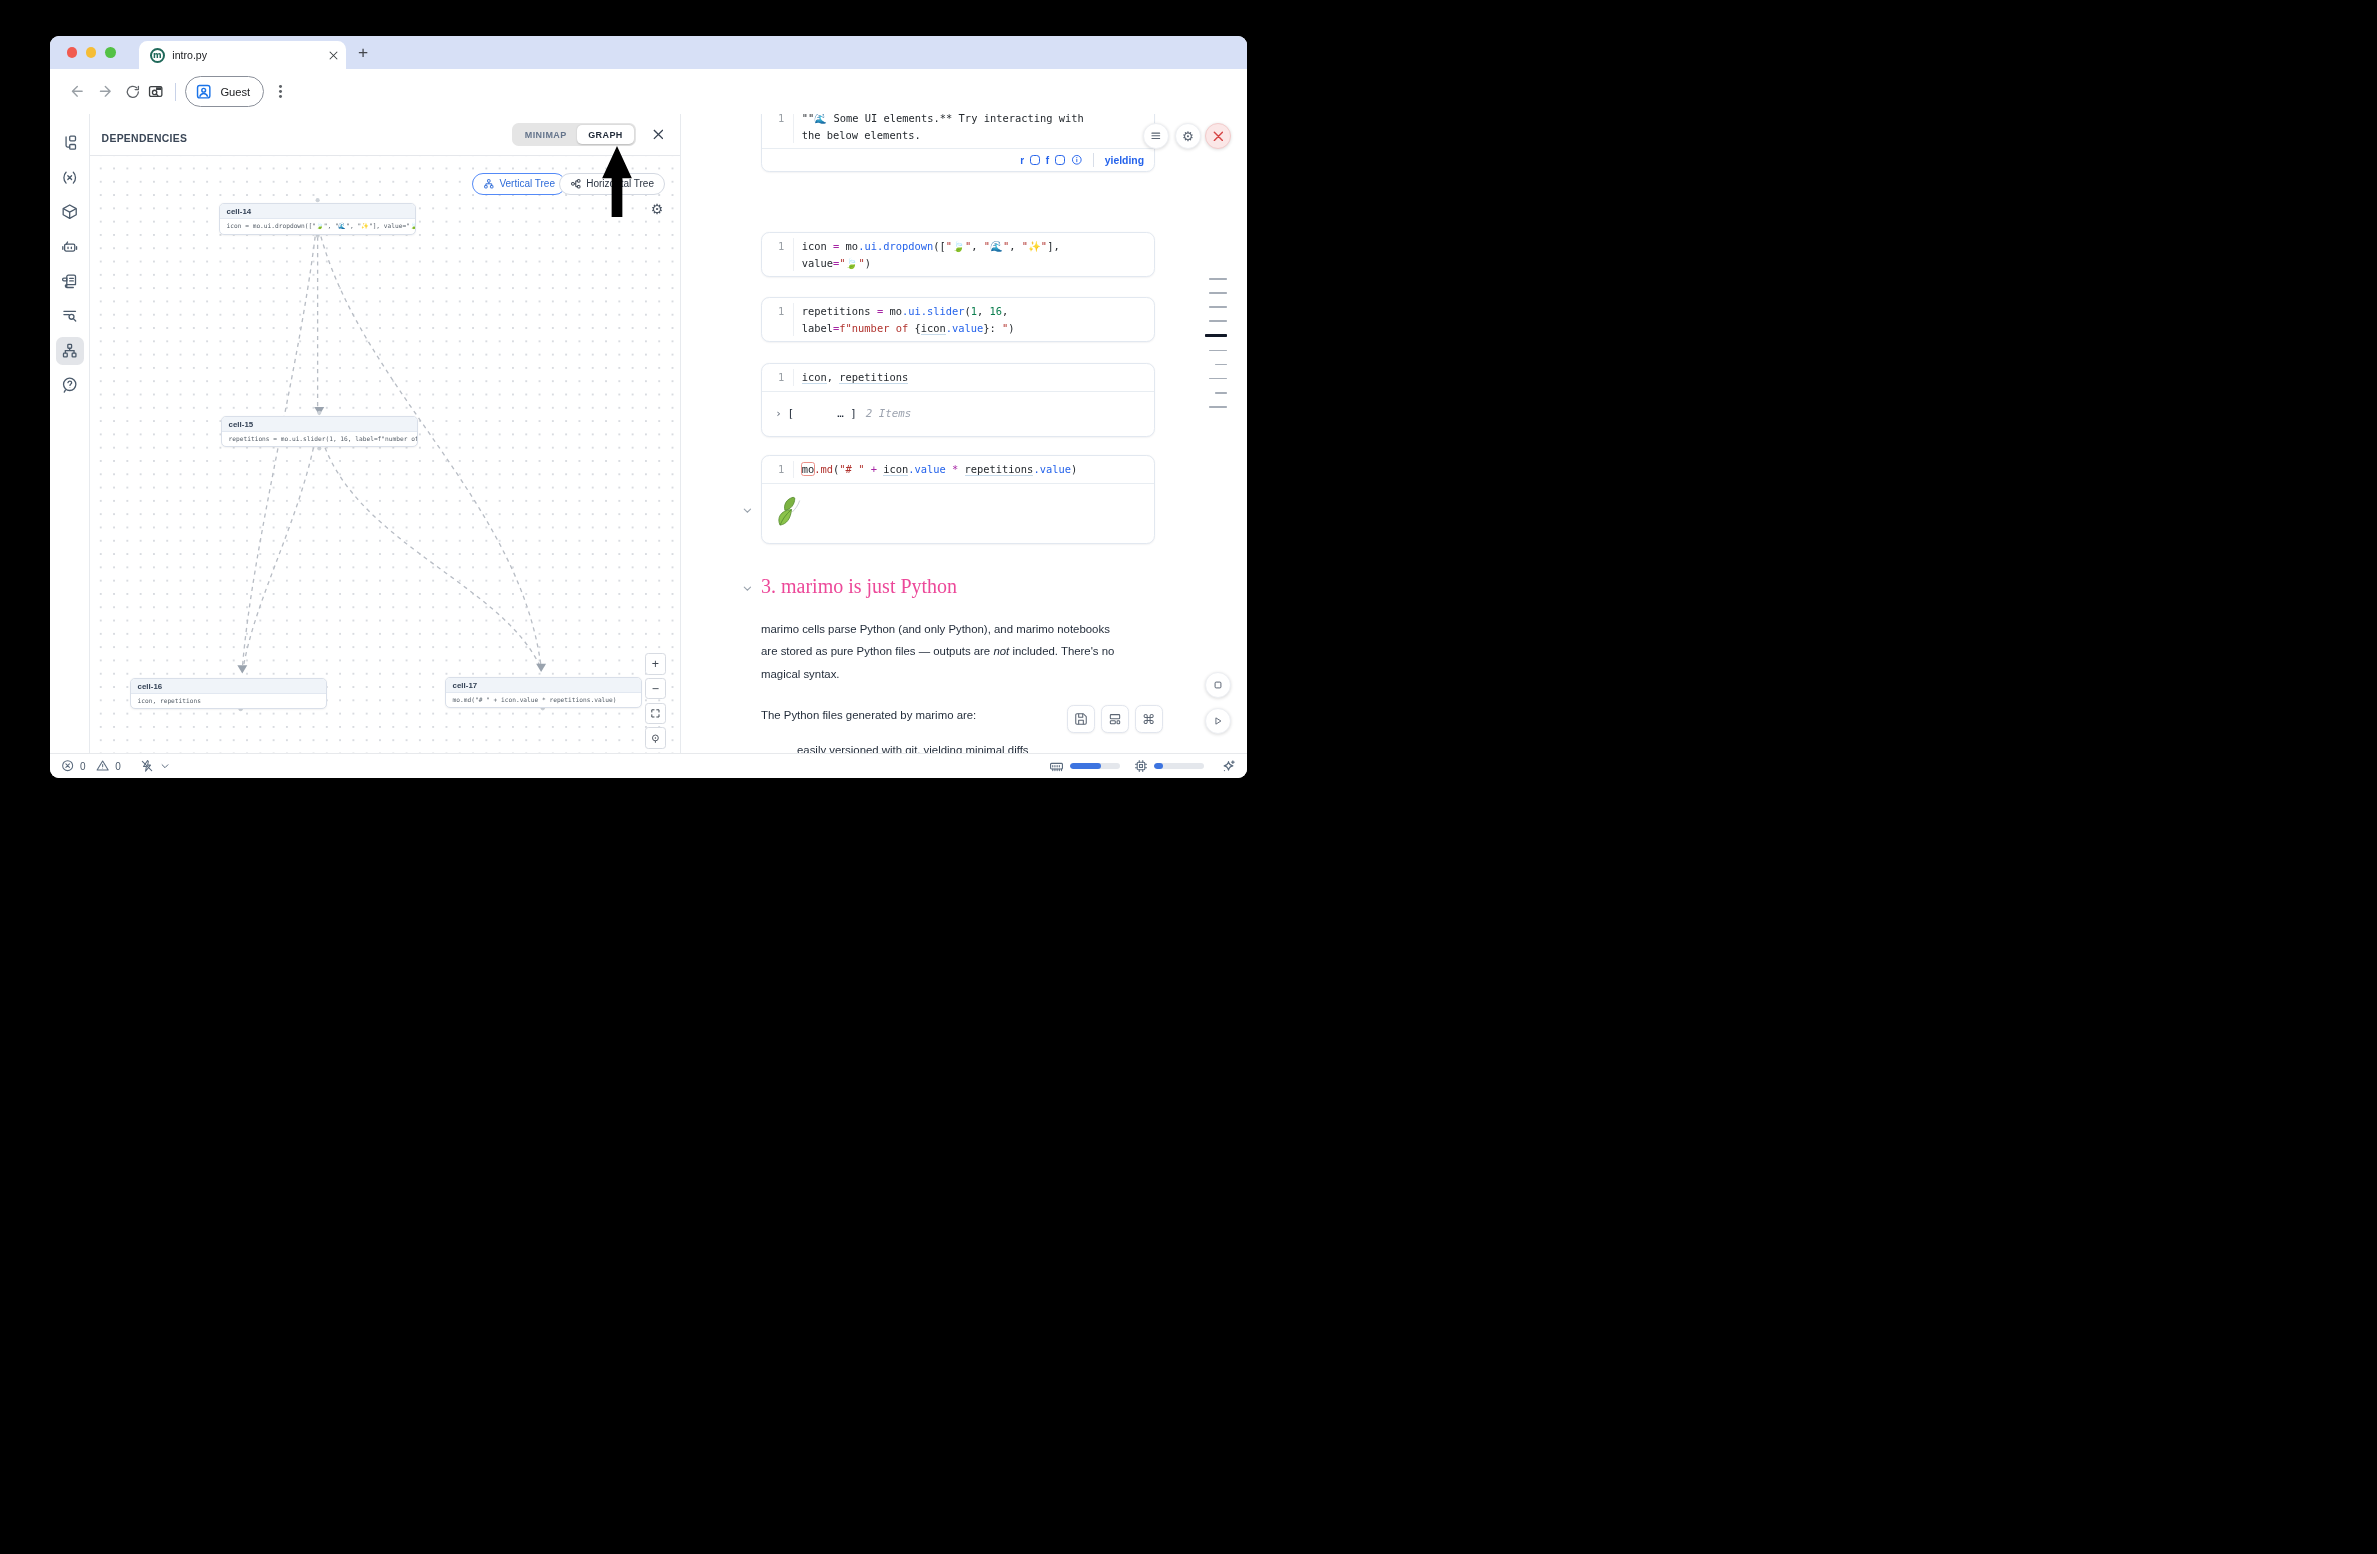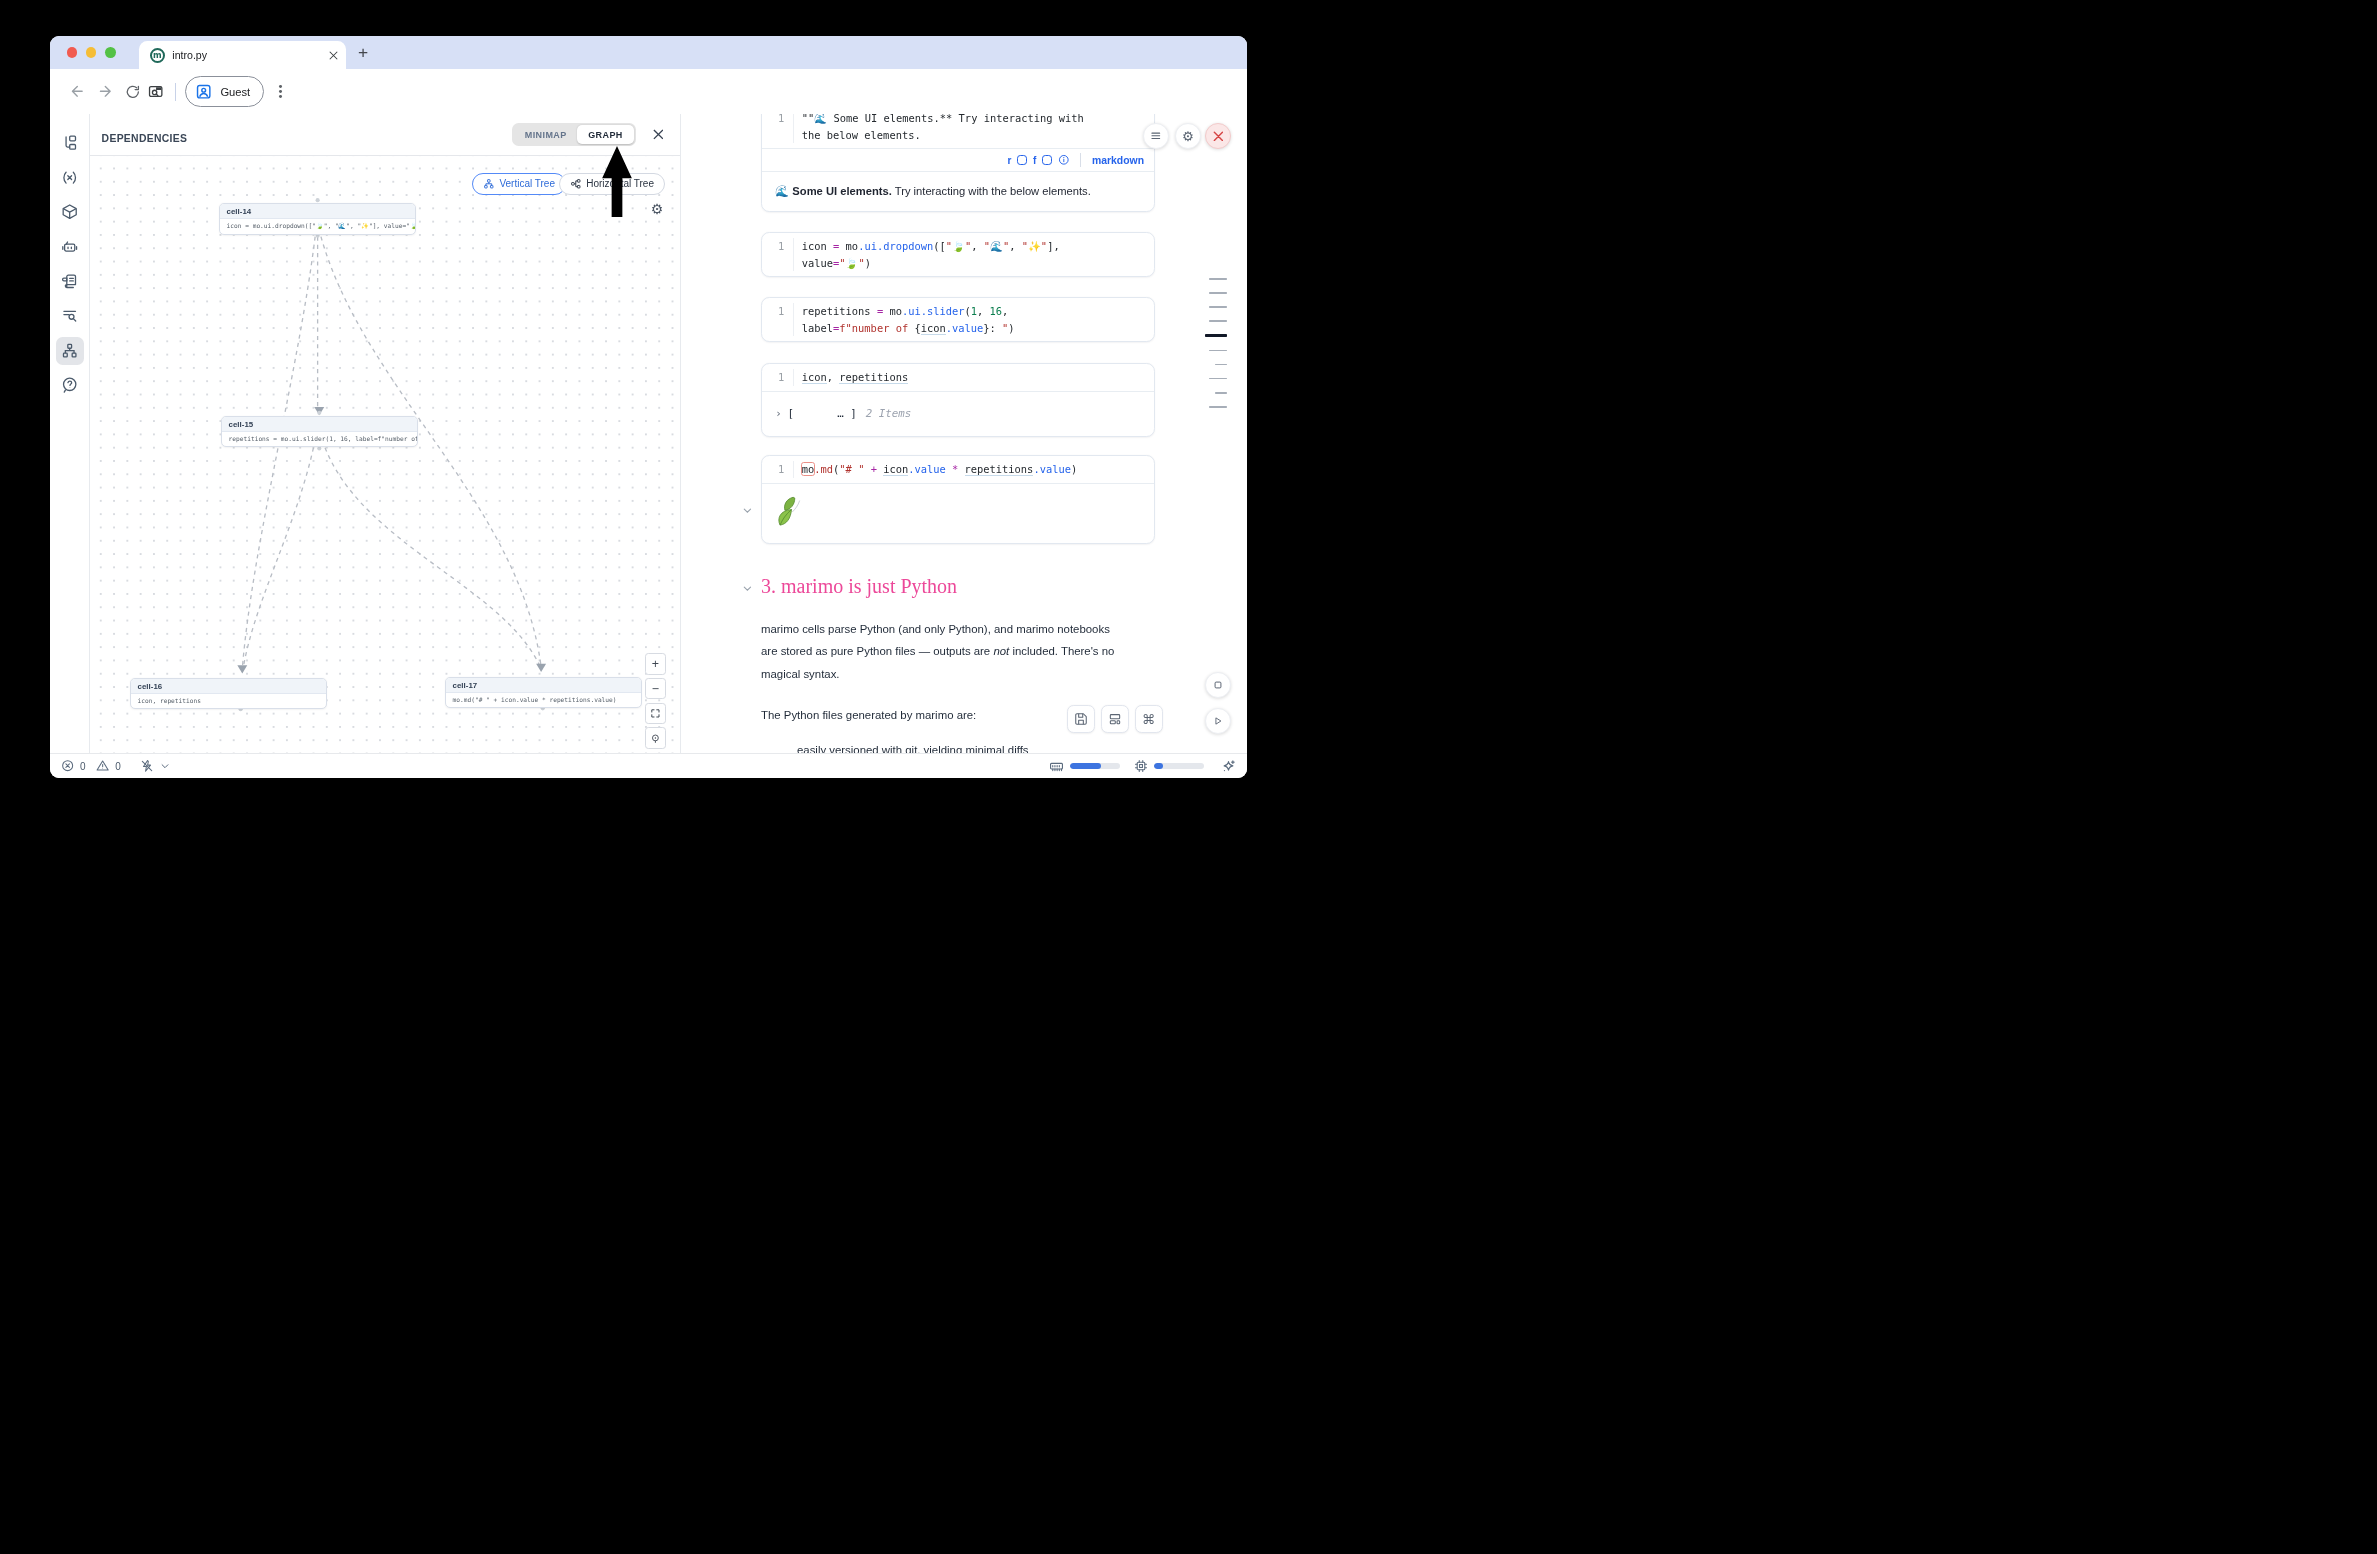--- a/index.html
+++ b/index.html
@@ -369,23 +369,22 @@
           <span class="cfg-letter">r</span>
           <span class="cfg-sq"></span>
           <span class="cfg-letter">f</span>
           <span class="cfg-sq"></span>
           <svg width="11.6" height="11.6" viewBox="0 0 24 24" fill="none" stroke="#2563eb" stroke-width="2">
               <circle cx="12" cy="12" r="9"></circle>
               <path d="M12 11v5" stroke-linecap="round"></path>
               <circle cx="12" cy="7.5" r="1.2" fill="#2563eb" stroke="none"></circle>
             </svg>
           <span class="cfg-div"></span>
-          <span class="cfg-lang">markdown</span>
-        </div>
-        <div class="out"><span>🌊 </span><b>Some UI elements.</b><span> Try interacting with the below elements.</span></div>
+          <span class="cfg-lang">yielding</span>
+        </div>
       </div>
 
       <button class="circ" style="left:462px;top:9px">
         <svg width="11.6" height="11.6" viewBox="0 0 24 24" stroke="#5b6573" stroke-width="2.2" stroke-linecap="round">
             <path d="M4 6.5h16M4 12h16M4 17.5h16"></path>
           </svg>
       </button>
       <button class="circ" style="left:494px;top:9px">
         <span style="font-size:13.3px">⚙</span>
       </button>

